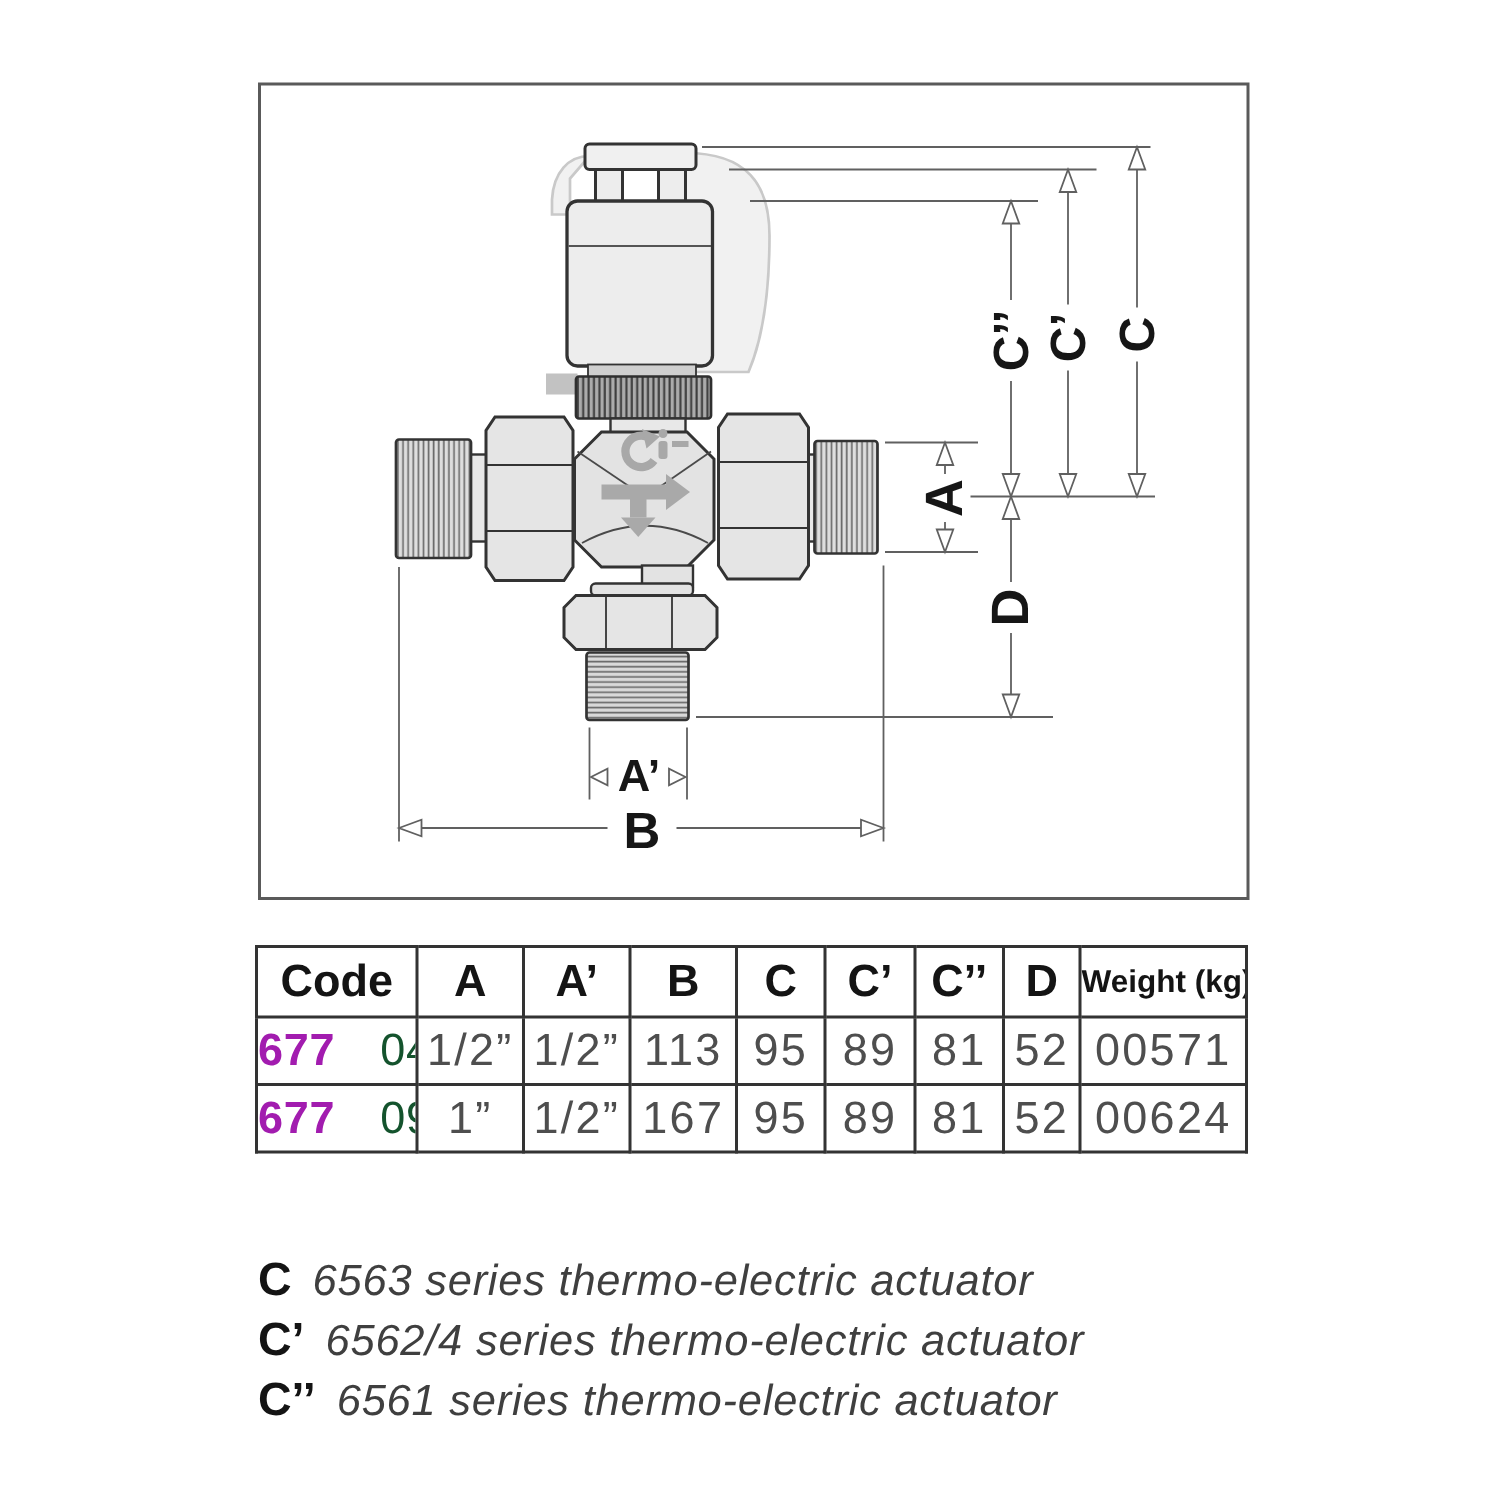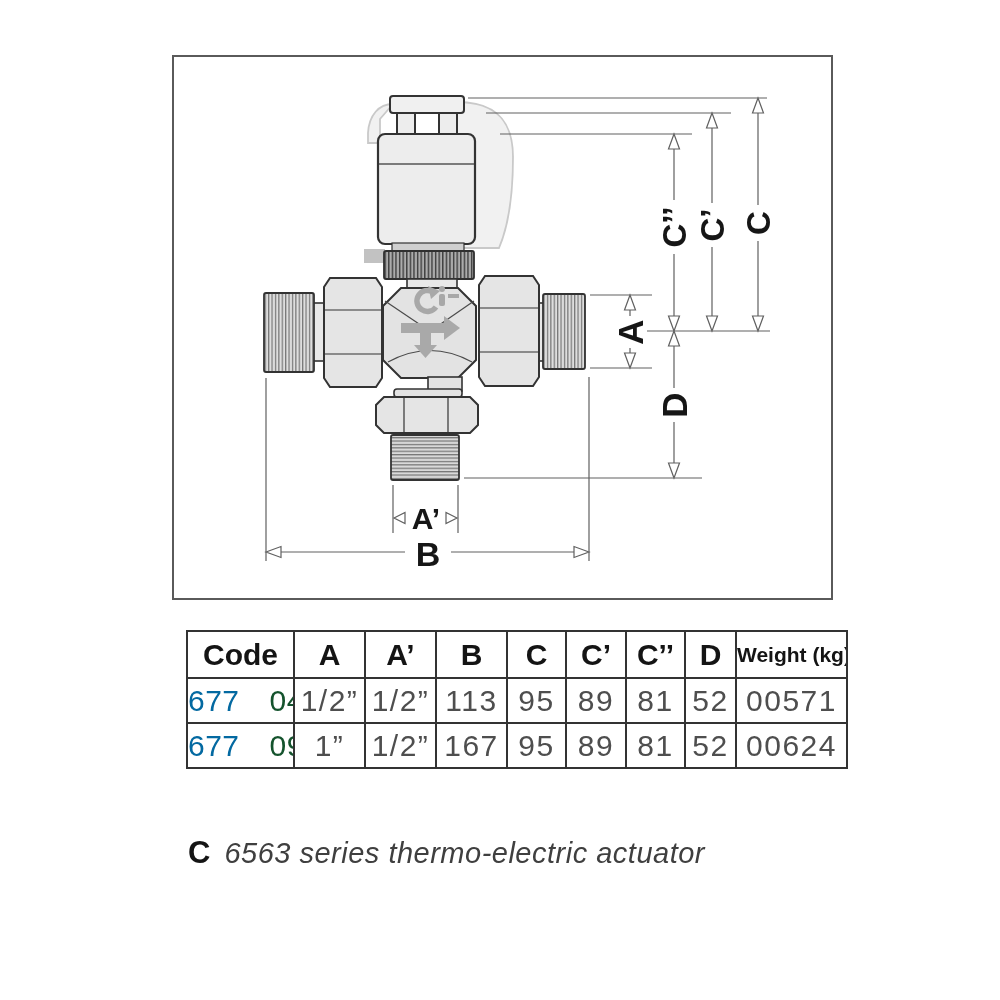--- a/index.html
+++ b/index.html
@@ -4,32 +4,32 @@
 <style>
   html,body{margin:0;padding:0;background:#ffffff;}
   #page{position:relative;width:1000px;height:1000px;background:#ffffff;overflow:hidden;
         font-family:"Liberation Sans",sans-serif;}
   
   .diagram-frame{position:absolute;left:172px;top:55px;width:657px;height:541px;
                  border:2px solid #5a5a5a;background:#ffffff;box-sizing:content-box;}
   .diagram-frame svg{display:block;}
   .dim-label{font-family:"Liberation Sans",sans-serif;font-weight:bold;fill:#161616;}
   
-  .spec-table{position:absolute;left:186px;top:630px;width:660px;border-collapse:collapse;
+  .spec-table{position:absolute;left:170px;top:630px;width:660px;border-collapse:collapse;
               table-layout:fixed;}
   .spec-table td,.spec-table th{border:2px solid #333333;text-align:center;vertical-align:middle;
               padding:0;overflow:hidden;white-space:nowrap;}
   .spec-table th{height:45px;font-size:30px;font-weight:bold;color:#141414;letter-spacing:0px;}
   .spec-table th.small{font-size:21px;}
   .spec-table td{height:43px;font-size:30px;font-weight:400;color:#4e4e4e;letter-spacing:1.5px;}
-  .code-cell .code-bold{font-weight:normal;color:#0369a1;letter-spacing:0.5px;}
+  .code-cell .code-bold{font-weight:bold;color:#a21caf;letter-spacing:0.5px;}
   .code-cell .code-rest{color:#14532d;letter-spacing:0.5px;margin-left:30px;}
   
   .footnotes{position:absolute;left:172px;top:833px;width:700px;}
-  .footnote{height:40px;line-height:40px;white-space:nowrap;margin-left:16px;}
+  .footnote{height:40px;line-height:40px;white-space:nowrap;}
   .fn-label{font-weight:bold;font-size:31px;color:#141414;font-style:normal;margin-right:14px;}
   .fn-text{font-style:italic;font-size:29px;color:#3f3f3f;letter-spacing:0.5px;}
 </style>
 </head>
 <body>
 
 <div id="page">
 
   <div class="diagram-frame">
     <svg width="657" height="541" viewBox="172 56 657 541">
@@ -215,15 +215,21 @@
       <td>52</td>
       <td>00624</td>
     </tr>
   </tbody>
     </table>
 
   <div class="footnotes">
     <div class="footnote">
       <span class="fn-label">C</span><span class="fn-text">6563 series thermo-electric actuator</span>
     </div>
+    <div class="footnote">
+      <span class="fn-label">C’</span><span class="fn-text">6562/4 series thermo-electric actuator</span>
+    </div>
+    <div class="footnote">
+      <span class="fn-label">C’’</span><span class="fn-text">6561 series thermo-electric actuator</span>
+    </div>
   </div>
 
 </div>
 
 </body></html>

